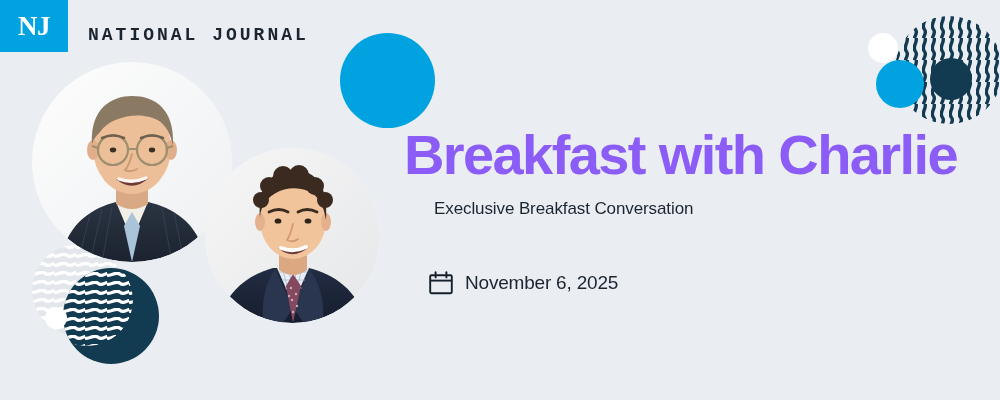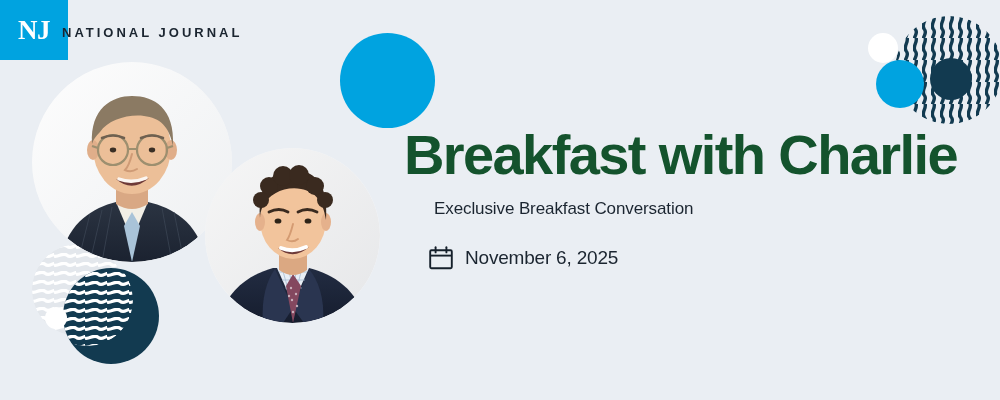--- a/index.html
+++ b/index.html
@@ -11,33 +11,33 @@
   }
   .banner{
     position:absolute;inset:0;
     width:1000px;height:400px;
     background:#EAEEF3;
     overflow:hidden;
   }
 
   
   .logo-block{
-    position:absolute;left:0;top:0;width:68px;height:60px;
+    position:absolute;left:0;top:0;width:68px;height:52px;
     background:#00A3E0;
     display:flex;align-items:center;justify-content:center;
   }
   .logo-nj{
     font-family:"Liberation Serif", serif;
     font-weight:700;font-size:27px;color:#ffffff;
     letter-spacing:-0.5px;line-height:1;
   }
   .wordmark{
-    position:absolute;left:62px;top:25px;
-    font-family:Liberation Sans, sans-serif;
-    font-weight:700;font-size:13px;color:#1b2530;
+    position:absolute;left:88px;top:25px;
+    font-family:Liberation Mono, monospace;
+    font-weight:700;font-size:18px;color:#1b2530;
     letter-spacing:3.0px;white-space:nowrap;
   }
 
   
   .shape{position:absolute;border-radius:50%;}
   .cyan-circle-mid{left:340px;top:33px;width:95px;height:95px;background:#00A3E0;}
 
   
   .tr-cluster{position:absolute;left:860px;top:8px;width:140px;height:120px;}
   .tr-wave{
@@ -69,35 +69,35 @@
   }
   .hs-cook{left:32px;top:62px;width:200px;height:200px;}
   .hs-bado{left:205px;top:148px;width:175px;height:175px;}
   .hs-svg{display:block;width:100%;height:100%;}
 
   
   .content{position:absolute;left:404px;top:128px;width:580px;z-index:6;}
   .title{
     font-family:"Liberation Sans", sans-serif;
     font-weight:700;font-size:56px;line-height:0.98;
-    color:#14532d;letter-spacing:-1.6px;margin:0;
+    color:#8b5cf6;letter-spacing:-1.6px;margin:0;
     white-space:nowrap;
   }
   .title .line2{display:block;}
   .subtitle{
     margin:16px 0 0 30px;
     font-family:"Liberation Sans", sans-serif;
     font-weight:400;font-size:17px;color:#1b2530;
     letter-spacing:-0.1px;
   }
   .meta-row{
     display:flex;align-items:center;gap:16px;
     margin:26px 0 0 24px;
   }
-  .meta-item{display:flex;align-items:center;gap:11px;}
+  .meta-item{display:flex;align-items:center;gap:11px;margin-top:25px;}
   .meta-text{
     font-family:"Liberation Sans", sans-serif;
     font-weight:400;font-size:19px;color:#1b2530;letter-spacing:-0.2px;
     white-space:nowrap;
   }
   .icon{display:block;flex:0 0 auto;}
 </style>
 </head>
 <body>
 

